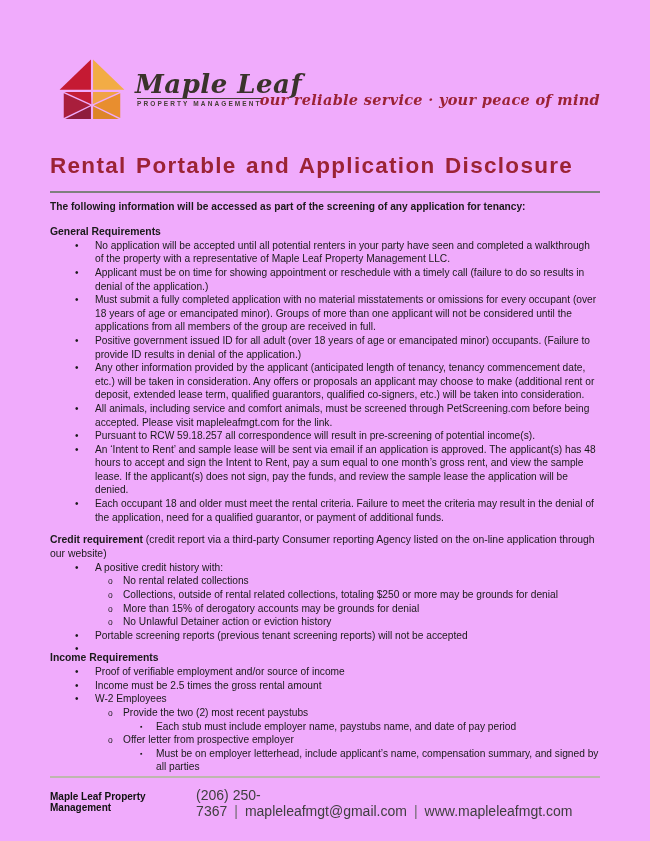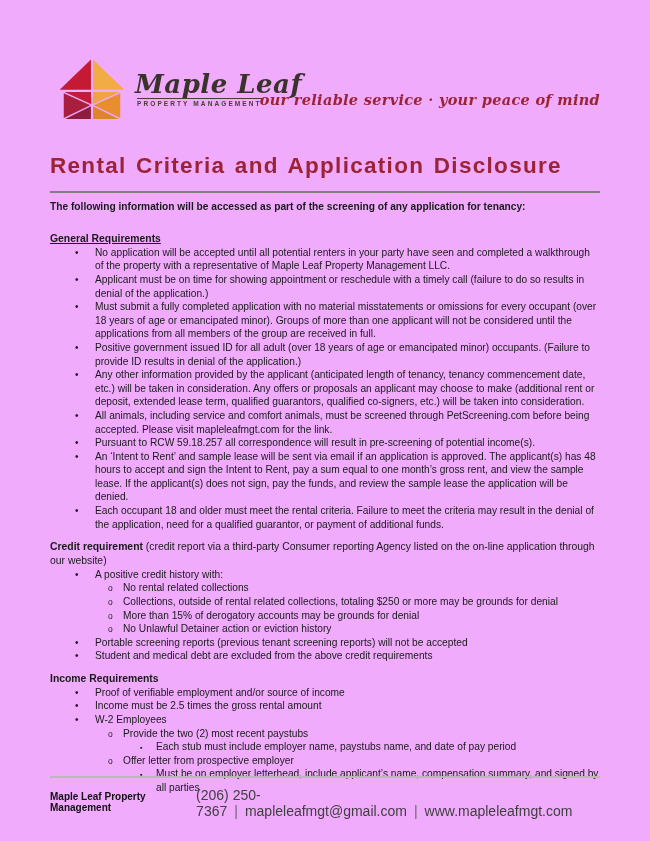--- a/index.html
+++ b/index.html
@@ -35,21 +35,21 @@
     word-spacing:2px; line-height:28px;
   }
   #title-rule { margin-top:11px; border-top:2px solid #7f7f7f; }
 
   
   #intro { margin-top:7px; font-size:10.2px; font-weight:bold; line-height:14px; }
 
   
   .section-heading { font-size:10.4px; line-height:13.8px; margin-top:9px; }
   .section-heading .hb { font-weight:bold; }
-  .section:first-child .section-heading { margin-top:18px;text-decoration:underline; }
+  .section:first-child .section-heading { margin-top:11px; }
   .li { position:relative; font-size:10.2px; line-height:13.6px; }
   .li .marker { position:absolute; top:0; }
   .lvl1 { padding-left:45px; }
   .lvl1 .marker { left:25px; font-size:10px; }
   .lvl2 { padding-left:73px; }
   .lvl2 .marker { left:58px; font-size:8.5px; top:1px; }
   .lvl3 { padding-left:106px; }
   .lvl3 .marker { left:90px; font-size:7px; top:0.5px; }
 
   
@@ -81,21 +81,21 @@
           <polygon points="9,87 9,51 47.5,68.5" fill="#a91e3c"></polygon>
         </svg>
         <div id="wordmark">
           <div id="logo-name">Maple Leaf</div>
           <div id="logo-sub">PROPERTY MANAGEMENT</div>
         </div>
       </div>
       <div id="tagline" style="color: rgb(155, 35, 53);">our reliable service · your peace of mind</div>
     </div>
 
-    <div id="page-title" style="color: rgb(155, 35, 53);">Rental Criteria and Application Disclosure</div>
+    <div id="page-title" style="color: rgb(155, 35, 53);">Rental Portable and Application Disclosure</div>
     <div id="title-rule"></div>
 
     <div id="intro">The following information will be accessed as part of the screening of any application for tenancy:</div>
 
     <div id="sections">
         <div class="section">
           <div class="section-heading"><span class="hb">General Requirements</span></div>
           <div class="li lvl1"><span class="marker">•</span><span>No application will be accepted until all potential renters in your party have seen and completed a walkthrough of the property with a representative of Maple Leaf Property Management LLC.</span></div>
           <div class="li lvl1"><span class="marker">•</span><span>Applicant must be on time for showing appointment or reschedule with a timely call (failure to do so results in denial of the application.)</span></div>
           <div class="li lvl1"><span class="marker">•</span><span>Must submit a fully completed application with no material misstatements or omissions for every occupant (over 18 years of age or emancipated minor). Groups of more than one applicant will not be considered until the applications from all members of the group are received in full.</span></div>
@@ -107,21 +107,21 @@
           <div class="li lvl1"><span class="marker">•</span><span>Each occupant 18 and older must meet the rental criteria. Failure to meet the criteria may result in the denial of the application, need for a qualified guarantor, or payment of additional funds.</span></div>
         </div>
         <div class="section">
           <div class="section-heading"><span class="hb">Credit requirement</span><span> (credit report via a third-party Consumer reporting Agency listed on the on-line application through our website)</span></div>
           <div class="li lvl1"><span class="marker">•</span><span>A positive credit history with:</span></div>
           <div class="li lvl2"><span class="marker">o</span><span>No rental related collections</span></div>
           <div class="li lvl2"><span class="marker">o</span><span>Collections, outside of rental related collections, totaling $250 or more may be grounds for denial</span></div>
           <div class="li lvl2"><span class="marker">o</span><span>More than 15% of derogatory accounts may be grounds for denial</span></div>
           <div class="li lvl2"><span class="marker">o</span><span>No Unlawful Detainer action or eviction history</span></div>
           <div class="li lvl1"><span class="marker">•</span><span>Portable screening reports (previous tenant screening reports) will not be accepted</span></div>
-          <div class="li lvl1"><span class="marker">•</span><span>Student and medical debt are excluded from the above credit requirements</span></div>
+          <div class="li lvl1"><span class="marker">•</span></div>
         </div>
         <div class="section">
           <div class="section-heading"><span class="hb">Income Requirements</span></div>
           <div class="li lvl1"><span class="marker">•</span><span>Proof of verifiable employment and/or source of income</span></div>
           <div class="li lvl1"><span class="marker">•</span><span>Income must be 2.5 times the gross rental amount</span></div>
           <div class="li lvl1"><span class="marker">•</span><span>W-2 Employees</span></div>
           <div class="li lvl2"><span class="marker">o</span><span>Provide the two (2) most recent paystubs</span></div>
           <div class="li lvl3"><span class="marker">▪</span><span>Each stub must include employer name, paystubs name, and date of pay period</span></div>
           <div class="li lvl2"><span class="marker">o</span><span>Offer letter from prospective employer</span></div>
           <div class="li lvl3"><span class="marker">▪</span><span>Must be on employer letterhead, include applicant’s name, compensation summary, and signed by all parties</span></div>

